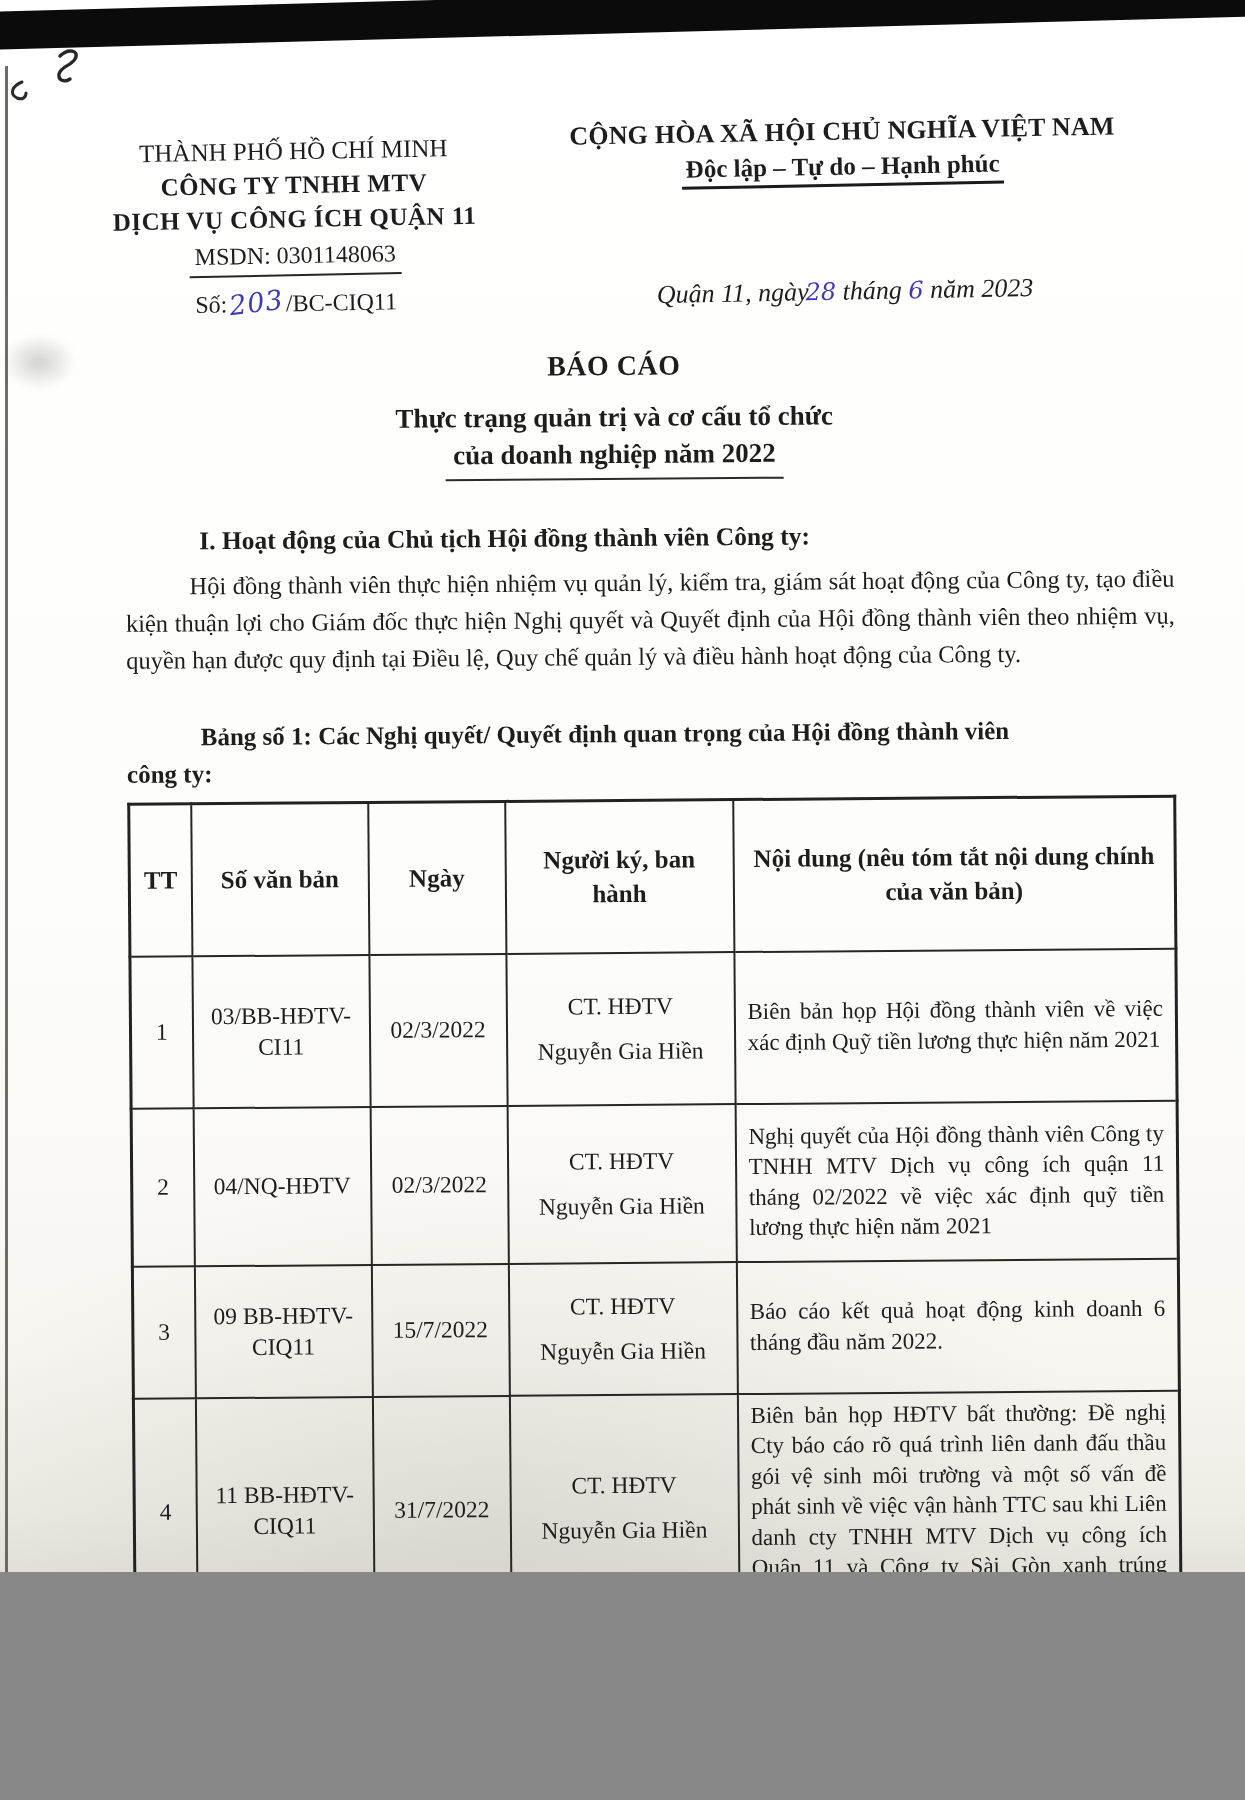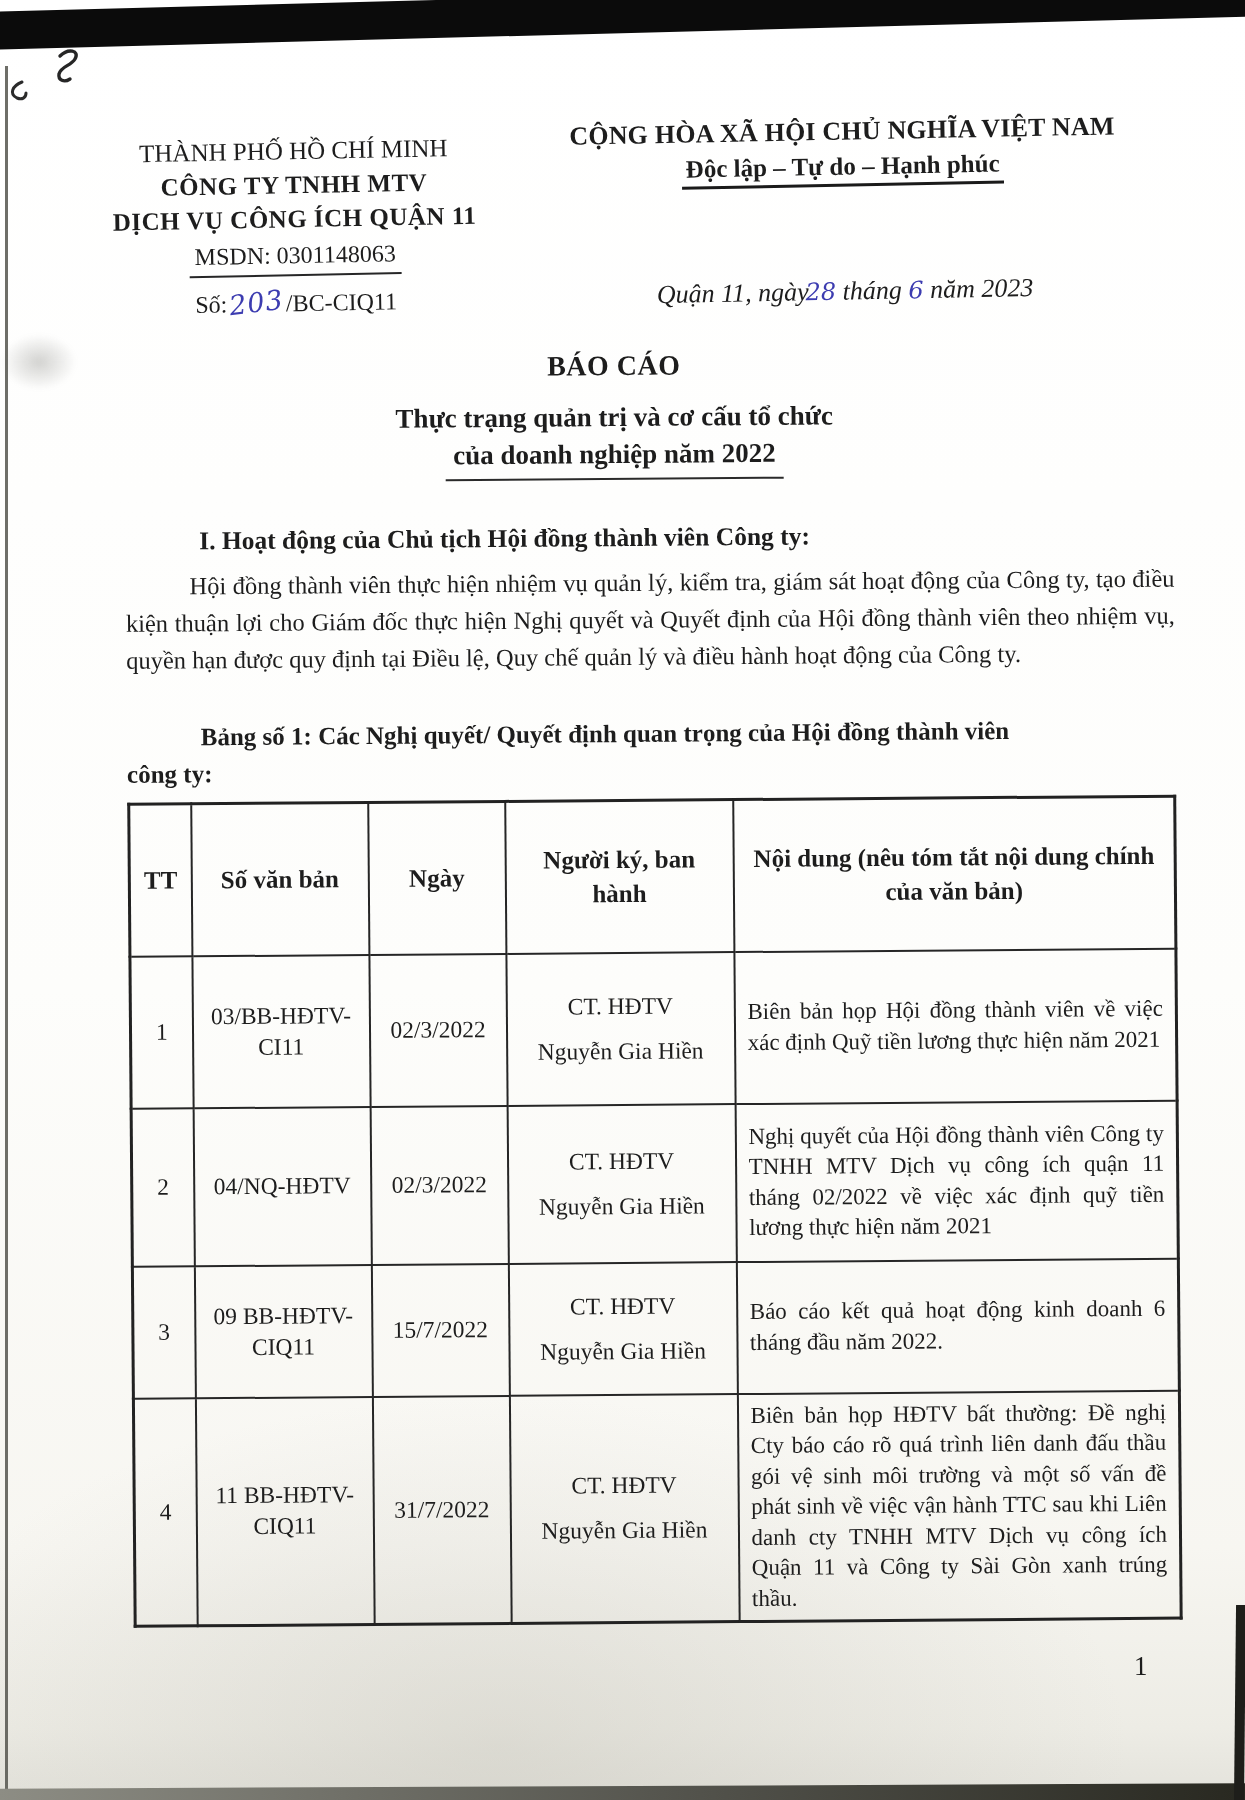--- a/index.html
+++ b/index.html
@@ -1,18 +1,18 @@
 <!DOCTYPE html>
 <html lang="vi"><head>
 <meta charset="utf-8">
 <style>
   html,body{margin:0;padding:0;background:#888;}
   .page{
     position:relative;
-    width:1245px;height:1800px;
+    width:1245px;height:1572px;
     margin:0 auto;
     overflow:hidden;
     background:
       radial-gradient(ellipse 900px 500px at 40% 97%, rgba(190,188,178,.35), transparent 70%),
       linear-gradient(180deg,#ffffff 0%,#fdfdfb 55%,#f7f6f1 86%,#edece5 96%,#e3e2db 100%);
     color:#1d1d1d;
     font-family:"Liberation Serif","DejaVu Serif",serif;
   }
   
   .scan-top-bar{

